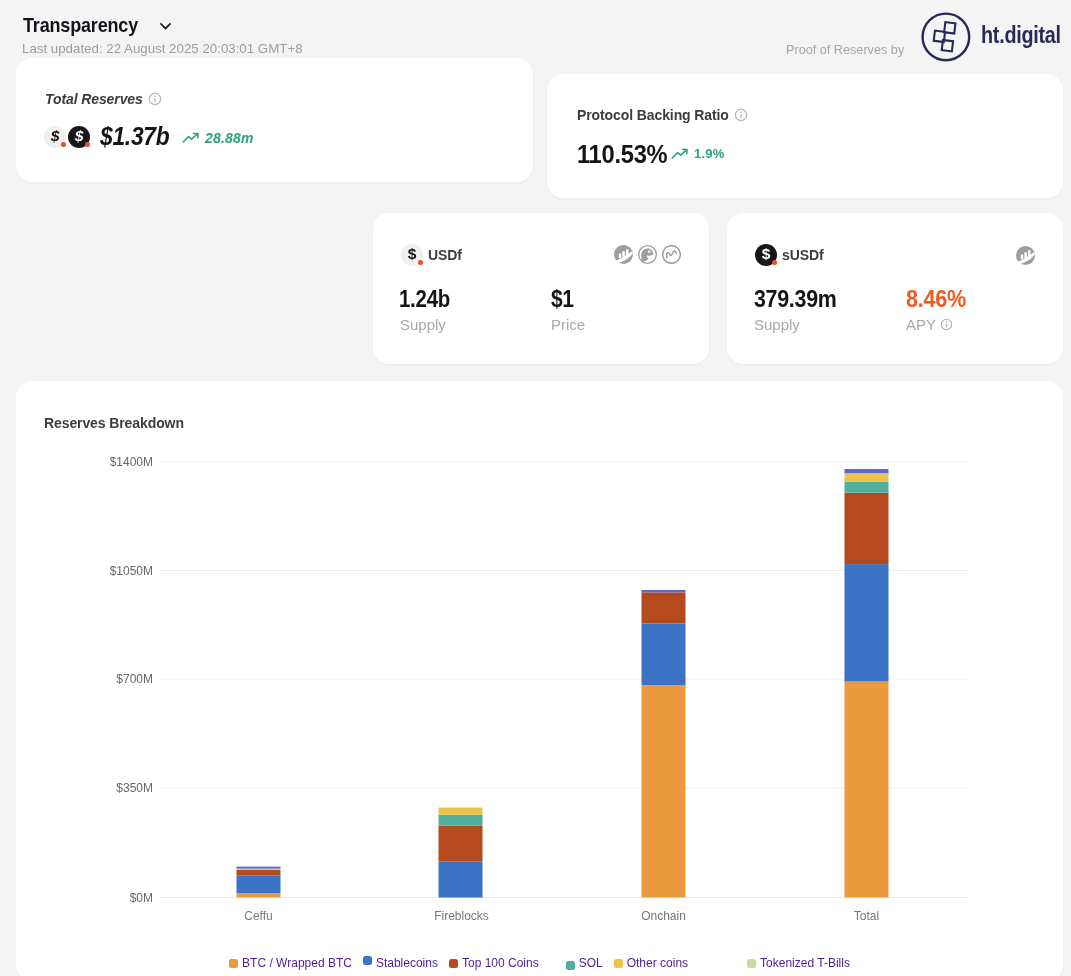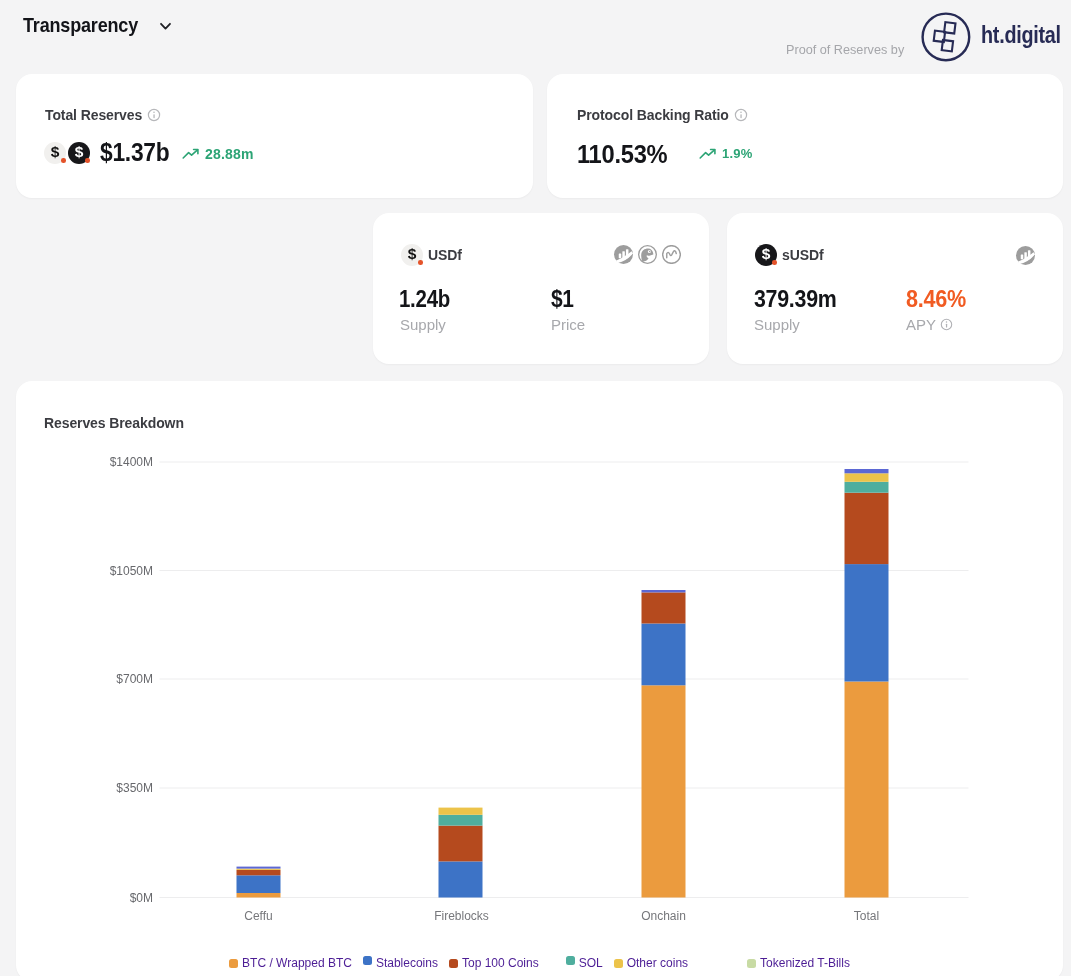--- a/index.html
+++ b/index.html
@@ -16,21 +16,21 @@
 .htlogo { position:absolute; left:921px; top:12px; }
 .htname { position:absolute; left:981px; top:22px; font-size:23px; font-weight:700; color:#272b55; letter-spacing:-0.3px; transform:scaleX(0.86); transform-origin:0 50%; }
 
 
 .lbl { font-size:14px; font-weight:700; color:#3b3c41; letter-spacing:-0.1px; display:flex; align-items:center; gap:5px; }
 .big { font-weight:700; color:#141519; letter-spacing:-0.3px; transform-origin:0 50%; }
 .gray { color:#a7a8ac; font-size:15px; }
 .green { color:#2ca475; font-size:14px; font-weight:600; letter-spacing:0.2px; display:inline-flex; align-items:center; gap:5px; }
 
 
-.cA { left:16px; top:74px; width:517px; height:124px; }
+.cA { left:16px; top:58px; width:517px; height:124px;font-style:italic; }
 .cB { left:547px; top:74px; width:516px; height:124px; }
 .cC { left:16px; top:213px; width:341px; height:151px; }
 .cD { left:373px; top:213px; width:336px; height:151px; }
 .cE { left:727px; top:213px; width:336px; height:151px; }
 .cF { left:16px; top:381px; width:1047px; height:600px; }
 
 .coin { width:22px; height:22px; border-radius:50%; position:absolute; }
 .coin-l { background:#f1f0ee; }
 .coin-d { background:#17171a; }
 .coin .s { position:absolute; width:100%; text-align:center; top:50%; transform:translateY(-53%); font-weight:700; font-size:15.5px; }
@@ -38,20 +38,21 @@
 .coin-d .s { color:#fff; }
 .coin .dot { position:absolute; width:4.5px; height:4.5px; border-radius:50%; background:#e4532a; right:0.5px; bottom:1.5px; }
 </style>
 </head>
 <body>
 <div class="page">
   <div class="title">Transparency</div>
   <svg class="chev" width="15" height="14" viewBox="0 0 15 14">
       <path d="M3 4.8 L7.5 9.6 L12 4.8" fill="none" stroke="#202126" stroke-width="1.8" stroke-linecap="round" stroke-linejoin="round"></path>
     </svg>
+  <div class="sub">Last updated: 22 August 2025 20:03:01 GMT+8</div>
   <div class="por">Proof of Reserves by</div>
   <svg class="htlogo" width="50" height="50" viewBox="0 0 50 50">
     <circle cx="24.9" cy="24.9" r="23.3" fill="none" stroke="#272b55" stroke-width="2.4"></circle>
     <g fill="none" stroke="#272b55" stroke-width="2.1">
       <rect x="23.7" y="10.7" width="10.2" height="10.2" transform="rotate(7 28.8 15.8)"></rect>
       <rect x="13.3" y="19.2" width="10.2" height="10.2" transform="rotate(7 18.4 24.3)"></rect>
       <rect x="21.3" y="28.6" width="10.2" height="10.2" transform="rotate(7 26.4 33.7)"></rect>
     </g>
   </svg>
   <div class="htname">ht.digital</div>
@@ -83,21 +84,21 @@
 
   <div class="card cB">
     <div class="lbl" style="position:absolute;left:30px;top:33px;">Protocol Backing Ratio
       <svg width="14" height="14" viewBox="0 0 14 14">
           <circle cx="7" cy="7" r="5.6" fill="none" stroke="#b6b7ba" stroke-width="1.2"></circle>
           <rect x="6.4" y="6.2" width="1.3" height="4" rx="0.6" fill="#b6b7ba"></rect>
           <circle cx="7" cy="4.3" r="0.8" fill="#b6b7ba"></circle>
         </svg>
     </div>
     <div class="big" style="position:absolute;left:30px;top:65px;font-size:26.5px;transform:scaleX(0.895);">110.53%</div>
-    <div class="green" style="position:absolute;left:152px;top:72px;font-size:13px;">
+    <div class="green" style="position:absolute;left:124px;top:72px;font-size:13px;">
       <svg width="18" height="12" viewBox="0 0 18 12">
           <path d="M1.2 10 L6.6 4.6 L9.6 7.2 L15.5 1.8" fill="none" stroke="#2ca475" stroke-width="1.6" stroke-linecap="round" stroke-linejoin="round"></path>
           <path d="M11.6 1.5 H15.9 V5.8" fill="none" stroke="#2ca475" stroke-width="1.6" stroke-linecap="round" stroke-linejoin="round"></path>
         </svg>
       1.9%</div>
   </div>
 
 
   <div class="card cD">
     <div class="coin coin-l" style="left:28px;top:31px;">
@@ -205,19 +206,19 @@
         <text x="242.5" y="539">Ceffu</text>
         <text x="445.5" y="539">Fireblocks</text>
         <text x="647.5" y="539">Onchain</text>
         <text x="850.5" y="539">Total</text>
       </g>
     </svg>
     <div id="legend" style="position:absolute;left:0;top:555px;width:1047px;display:flex;justify-content:center;gap:11px;align-items:center;font-size:12px;color:#4c1d95;">
         <span style="display:inline-flex;align-items:center;gap:4px;"><span style="width:9px;height:9px;border-radius:2.5px;background:#eb9b3e;display:inline-block;"></span>BTC / Wrapped BTC</span>
         <span style="display:inline-flex;gap:4px;"><span style="width:9px;height:9px;border-radius:2.5px;background:#3d73c6;display:inline-block;"></span>Stablecoins</span>
         <span style="display:inline-flex;align-items:center;gap:4px;"><span style="width:9px;height:9px;border-radius:2.5px;background:#b54a1e;display:inline-block;"></span>Top 100 Coins</span>
-        <span style="display:inline-flex;align-items:flex-start;gap:4px;padding-left:16px;"><span style="width:9px;height:9px;border-radius:2.5px;background:#4fae9e;display:inline-block;"></span>SOL</span>
+        <span style="display:inline-flex;align-items:flex-end;gap:4px;padding-left:16px;"><span style="width:9px;height:9px;border-radius:2.5px;background:#4fae9e;display:inline-block;"></span>SOL</span>
         <span style="display:inline-flex;align-items:center;gap:4px;"><span style="width:9px;height:9px;border-radius:2.5px;background:#ecc34a;display:inline-block;"></span>Other coins</span>
         <span style="display:inline-flex;align-items:center;gap:4px;margin-top:40px;"><span style="width:9px;height:9px;border-radius:2.5px;background:#5c68d4;display:inline-block;"></span>ETH</span>
         <span style="display:inline-flex;align-items:center;gap:4px;"><span style="width:9px;height:9px;border-radius:2.5px;background:#c8dba4;display:inline-block;"></span>Tokenized T-Bills</span>
       </div>
   </div>
 </div>
 
 </body></html>

